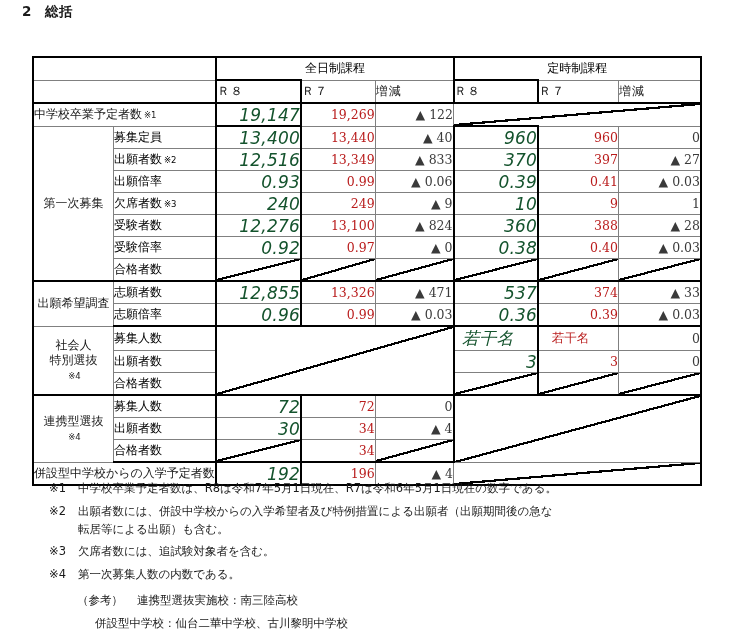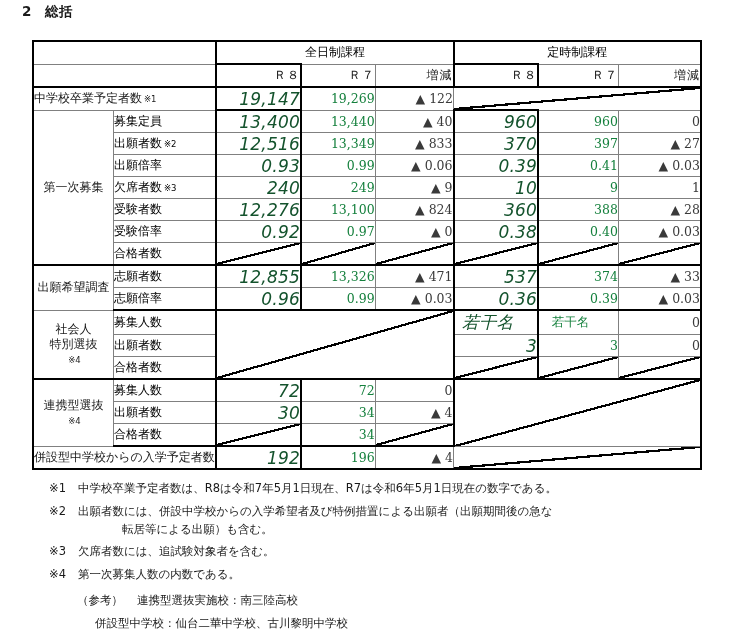--- a/index.html
+++ b/index.html
@@ -25,21 +25,21 @@
     font-weight: bold;
     letter-spacing: 0.5px;
     white-space: nowrap;
   }
   .page-title .num { margin-right: 13px; }
 
   
   .table-wrap {
     position: absolute;
     left: 32px;
-    top: 40px;
+    top: 56px;
     width: 670px;
   }
   table.summary {
     border-collapse: collapse;
     table-layout: fixed;
     width: 670px;
     font-size: 12px;
   }
   table.summary td, table.summary th {
     border: 1px solid #808080;
@@ -55,21 +55,21 @@
   
   .hdr {
     background: #b9d3e8;
     text-align: center;
     font-size: 12px;
     font-weight: bold;
     color: #000;
   }
   .hdr-sub {
     background: #b9d3e8;
-    text-align: right;
+    text-align: left;
     font-size: 12px;
     font-weight: bold;
     letter-spacing: 1px;
   }
   .lbl {
     background: #b9d3e8;
     text-align: left;
     font-size: 12px;
     color: #000;
   }
@@ -98,21 +98,21 @@
     font-family: "DejaVu Sans", "Liberation Sans", sans-serif;
     letter-spacing: 0.2px;
     color: #14532d;
     font-style: italic;
   }
   .num-prev {
     text-align: right;
     padding-right: 5px;
     font-size: 12.5px;
     font-family: "DejaVu Serif", "Liberation Serif", serif;
-    color: #15803d;
+    color: #b91c1c;
   }
   .num-diff {
     text-align: right;
     padding-right: 5px;
     font-size: 12.5px;
     font-family: "DejaVu Serif", "Liberation Serif", serif;
     color: #3a3a3a;
     white-space: nowrap;
   }
   .num-cur.jp, .num-prev.jp { text-align: center; padding-right: 16px; }
@@ -161,21 +161,21 @@
     padding-left: 17px;
     box-sizing: border-box;
     white-space: nowrap;
   }
   .note-mark.ref {
     width: 63px;
     flex: 0 0 63px;
     padding-left: 3px;
   }
   .note-body { flex: 1 1 auto; }
-  .note-body .cont { display: block; margin-left: 44px; }
+  .note-body .cont { display: block; }
   .note-indent { padding-left: 63px; margin-top: 4px; }
 </style>
 </head>
 <body>
 
 <div class="page-title">
   <span class="num">2</span><span>総括</span>
 </div>
 
 <div class="table-wrap">

